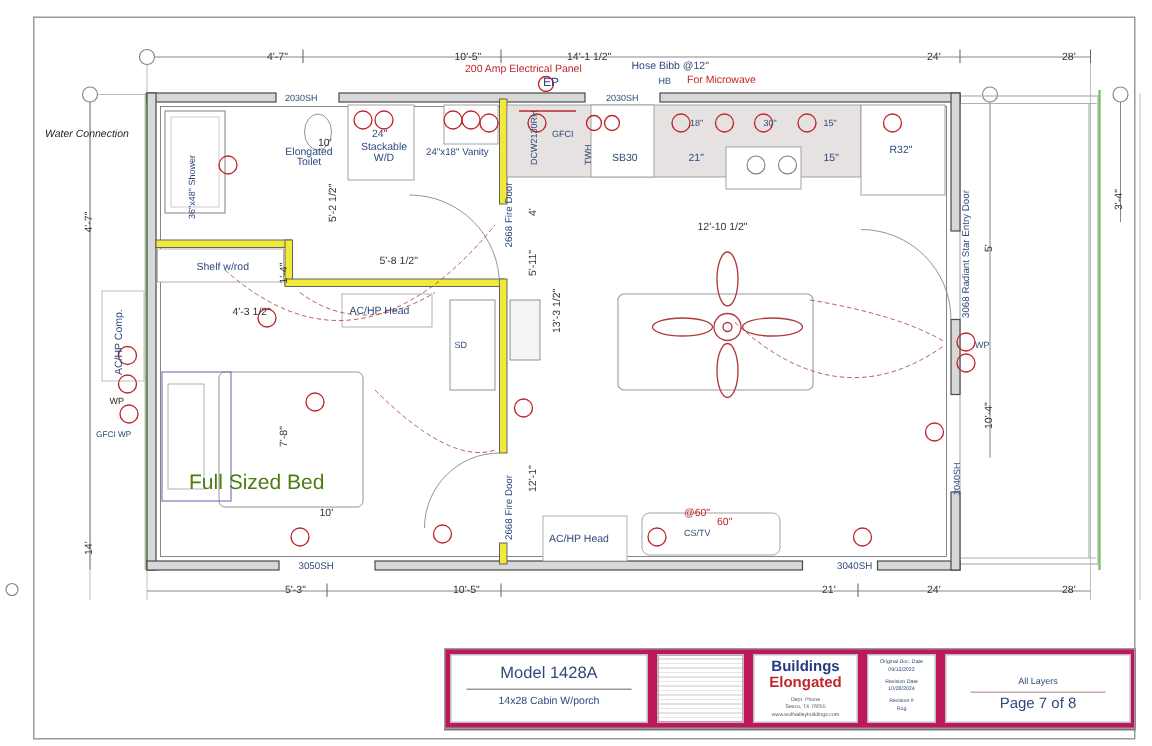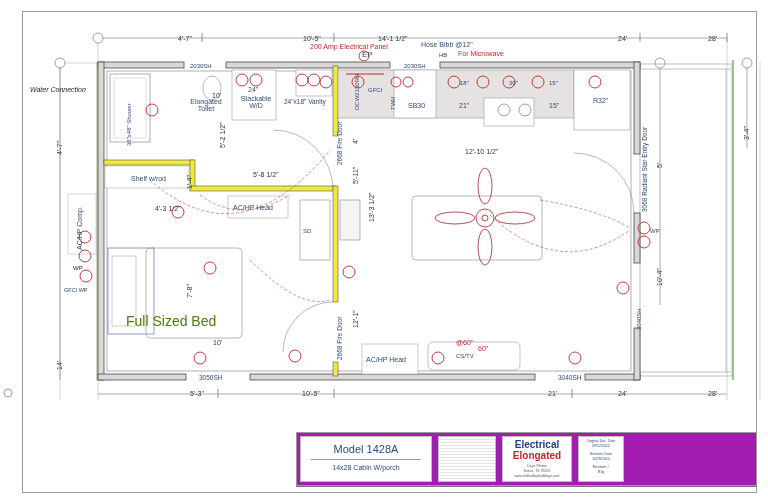--- a/index.html
+++ b/index.html
@@ -6,21 +6,21 @@
   body { width:768px; height:497px; position:relative; overflow:hidden; font-family:"DejaVu Sans", sans-serif; }
   .sheet { position:absolute; left:22px; top:11px; width:733px; height:480px; border:1px solid #9a9a9a; background:#fff; }
   svg.plan { position:absolute; left:0; top:0; width:768px; height:497px; }
   .lbl { position:absolute; white-space:nowrap; font-family:"Liberation Sans", sans-serif; line-height:1; }
   .blue { color:#2f4a7a; }
   .red { color:#c0262a; }
   .dark { color:#1e1e1e; }
   .dim { font-size:7px; color:#333; }
   .vert { transform-origin:left top; transform:rotate(-90deg); }
   .tb-box { position:absolute; border:1px solid #bdbdbd; background:#fff; }
-  .tb-outer { position:absolute; left:296px; top:432px; width:459px; height:52px; border:1px solid #9a9a9a; box-shadow:0 1px 0 #777; background:#a21caf; }
+  .tb-outer { position:absolute; left:296px; top:432px; width:459px; height:52px; border:1px solid #9a9a9a; box-shadow:0 1px 0 #777; background:#be185d; }
 </style>
 </head>
 <body>
 
 <div class="sheet"></div>
 
 <svg class="plan" viewBox="0 0 768 497">
 
   <g stroke="#b8b8b8" stroke-width="0.6" fill="none">
     <line x1="98" y1="38" x2="98" y2="400"></line>
@@ -263,27 +263,32 @@
 <span class="lbl dim vert" style="left:352px;top:328px;">12'-1"</span>
 
 <div class="tb-outer">
   <div class="tb-box" style="left:3px;top:3px;width:130px;height:44px;">
     <div class="lbl blue" style="left:0;top:7px;width:130px;text-align:center;font-size:11px;">Model 1428A</div>
     <div style="position:absolute;left:10px;top:22px;width:110px;border-top:1px solid #999;"></div>
     <div class="lbl blue" style="left:0;top:27px;width:130px;text-align:center;font-size:7px;">14x28 Cabin W/porch</div>
   </div>
   <div class="tb-box" style="left:141px;top:3px;width:56px;height:44px;background:repeating-linear-gradient(#fff 0 2px,#e4e4e4 2px 3px);"></div>
   <div class="tb-box" style="left:205px;top:3px;width:68px;height:44px;">
-    <div class="lbl" style="left:0;top:3px;width:68px;text-align:center;font-size:10px;font-weight:bold;color:#243c82;">Electrical</div>
+    <div class="lbl" style="left:0;top:3px;width:68px;text-align:center;font-size:10px;font-weight:bold;color:#243c82;">Buildings</div>
     <div class="lbl" style="left:0;top:14px;width:68px;text-align:center;font-size:10px;font-weight:bold;color:#c0262a;">Elongated</div>
     <div class="lbl" style="left:0;top:28px;width:68px;text-align:center;font-size:3.5px;color:#555;">Dept. Phone</div>
     <div class="lbl" style="left:0;top:33px;width:68px;text-align:center;font-size:3.5px;color:#555;">Sesco, TX 76055</div>
     <div class="lbl" style="left:0;top:38px;width:68px;text-align:center;font-size:3.5px;color:#555;">www.wolfvalleybuildings.com</div>
   </div>
   <div class="tb-box" style="left:281px;top:3px;width:44px;height:44px;">
     <div class="lbl blue" style="left:0;top:3px;width:44px;text-align:center;font-size:3.5px;">Original Doc. Date</div>
     <div class="lbl blue" style="left:0;top:8px;width:44px;text-align:center;font-size:3.5px;">09/12/2022</div>
     <div class="lbl blue" style="left:0;top:16px;width:44px;text-align:center;font-size:3.5px;">Revision Date</div>
     <div class="lbl blue" style="left:0;top:21px;width:44px;text-align:center;font-size:3.5px;">10/28/2024</div>
     <div class="lbl blue" style="left:0;top:29px;width:44px;text-align:center;font-size:3.5px;">Revision #</div>
     <div class="lbl blue" style="left:0;top:34px;width:44px;text-align:center;font-size:3.5px;">R1g</div>
   </div>
+  <div class="tb-box" style="left:333px;top:3px;width:122px;height:44px;">
+    <div class="lbl blue" style="left:0;top:15px;width:122px;text-align:center;font-size:6px;">All Layers</div>
+    <div style="position:absolute;left:16px;top:24px;width:90px;border-top:1px solid #c9a9a9;"></div>
+    <div class="lbl blue" style="left:0;top:28px;width:122px;text-align:center;font-size:10px;">Page 7 of 8</div>
+  </div>
 </div>
 
 </body></html>

